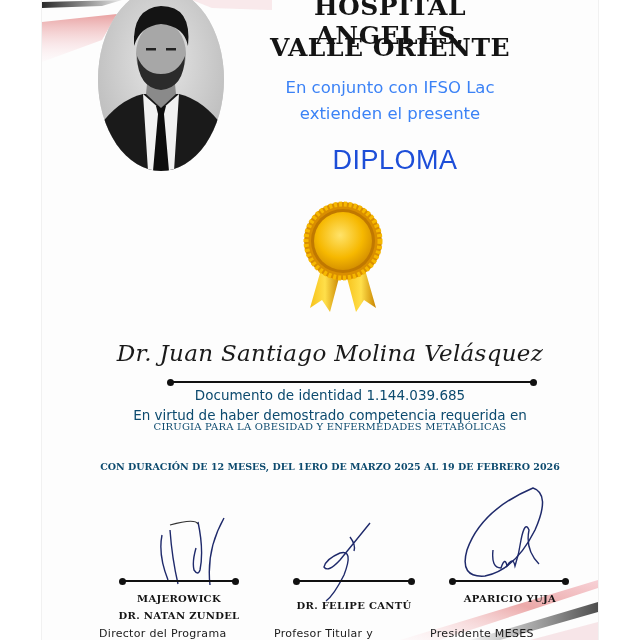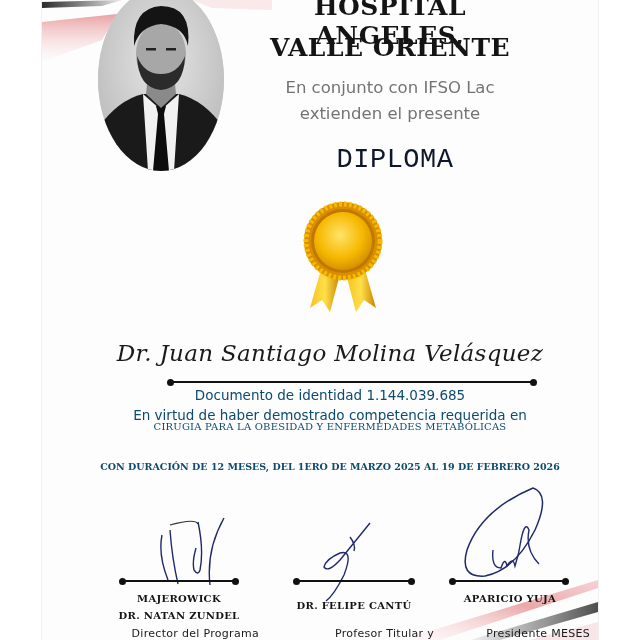--- a/index.html
+++ b/index.html
@@ -2,30 +2,30 @@
 <html><head>
   <meta charset="utf-8">
   <style>
     html, body { margin:0; padding:0; }
     body { width:640px; height:640px; background:#ffffff; position:relative; overflow:hidden; font-family:"DejaVu Sans", sans-serif; }
     .paper { position:absolute; left:42px; top:0; width:556px; height:640px; background:#fdfdfd; box-shadow: 0 0 0 1px #f1f1f1; overflow:hidden; }
     .swoosh-tl { position:absolute; left:42px; top:0; width:230px; height:70px; }
     .swoosh-br { position:absolute; left:380px; top:540px; width:220px; height:100px; }
     .photo { position:absolute; left:98px; top:-12px; width:126px; height:183px; border-radius:50%; overflow:hidden; background:#cfcfcf; }
     .title { position:absolute; left:240px; width:300px; text-align:center; font-family:"DejaVu Serif", serif; font-weight:bold; color:#141414; font-size:25px; letter-spacing:0.5px; }
-    .subtitle { position:absolute; left:240px; width:300px; text-align:center; color:#737373; font-size:16.5px; }
-    .diploma { position:absolute; left:280px; width:230px; text-align:center; font-family:Liberation Mono, monospace; color:#0f172a; font-size:27px; top:145px; letter-spacing:0.5px; }
+    .subtitle { position:absolute; left:240px; width:300px; text-align:center; color:#3b82f6; font-size:16.5px; }
+    .diploma { position:absolute; left:280px; width:230px; text-align:center; font-family:Liberation Sans, sans-serif; color:#1d4ed8; font-size:27px; top:145px; letter-spacing:0.5px; }
     .seal { position:absolute; left:300px; top:200px; width:86px; height:116px; }
     .name { position:absolute; left:100px; width:460px; text-align:center; top:340px; font-family:"DejaVu Serif", serif; font-style:italic; font-size:23px; color:#1a1a1a; letter-spacing:0.3px; }
     .rule { position:absolute; height:2px; background:#111; }
     .rule::before, .rule::after { content:""; position:absolute; top:-2.5px; width:7px; height:7px; border-radius:50%; background:#111; }
     .rule::before { left:-3px; } .rule::after { right:-3px; }
     .line-text { position:absolute; left:60px; width:540px; text-align:center; color:#0c4a6e; }
     .sig-name { position:absolute; text-align:center; font-family:"DejaVu Serif", serif; font-weight:bold; font-size:10px; line-height:17px; color:#141414; letter-spacing:0.3px; }
-    .sig-role { position:absolute; text-align:right; font-size:11px; color:#1b1b1b; letter-spacing:0.3px; }
+    .sig-role { position:absolute; text-align:left; font-size:11px; color:#1b1b1b; letter-spacing:0.3px; }
     .sig-svg { position:absolute; }
   </style>
 </head>
 <body>
 
 <div class="paper"></div>
 
 <svg class="swoosh-tl" viewBox="0 0 230 70">
   <defs>
     <linearGradient id="gtl" x1="0" y1="0" x2="1" y2="0">

